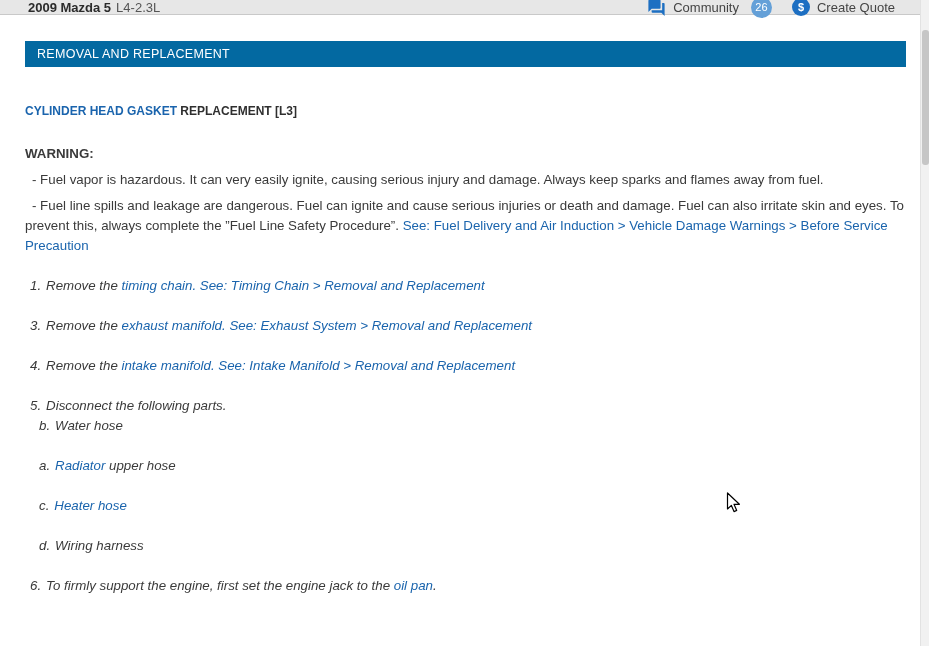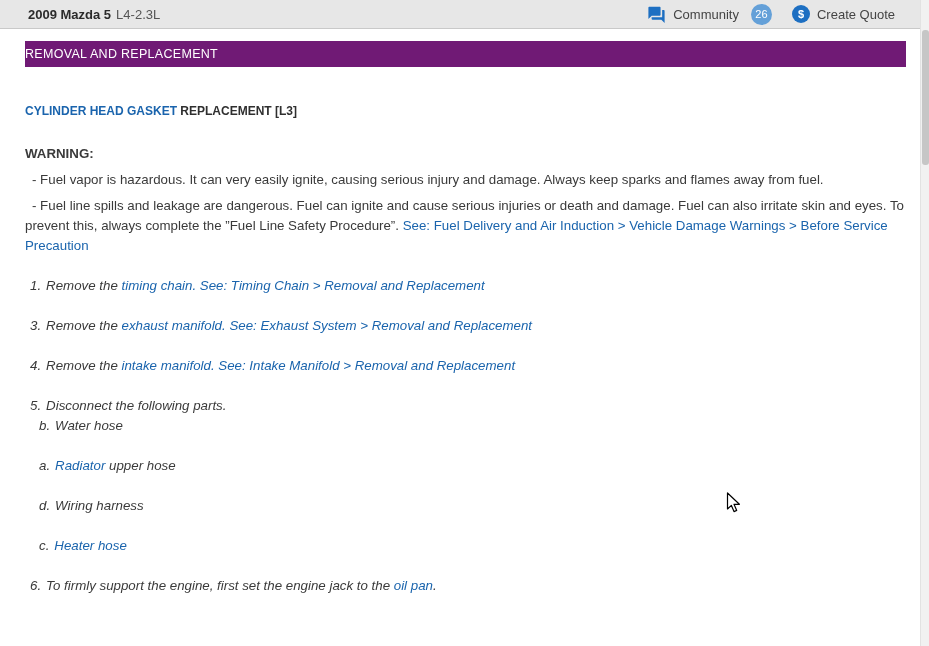--- a/index.html
+++ b/index.html
@@ -1,39 +1,39 @@
 <!DOCTYPE html>
 <html><head>
 <meta charset="utf-8">
 <style>
   * { margin:0; padding:0; box-sizing:border-box; }
   html,body { width:929px; height:646px; overflow:hidden; background:#fff;
               font-family:"Liberation Sans", sans-serif; }
   .screen { position:relative; width:929px; height:646px; background:#ffffff; overflow:hidden; }
 
   
-  .topbar { position:absolute; top:0; left:0; width:929px; height:29px;
+  .topbar { position:absolute; top:0; left:0; width:929px; height:15px;
             background:#e7e7e7; border-bottom:1px solid #c9c9c9;
             display:flex; align-items:center; justify-content:space-between;
             padding:0 34px 0 28px; font-size:13px; color:#3a3a3a; }
   .vehicle-name { font-weight:700; color:#2b2b2b; }
   .vehicle-engine { color:#555; margin-left:5px; }
   .topbar-actions { display:flex; align-items:center; gap:20px; }
   .topbar-btn { display:flex; align-items:center; gap:7px; cursor:pointer; color:#444; }
   .badge { width:21px; height:21px; border-radius:50%; background:#64a0d8; color:#fff;
            font-size:11px; display:flex; align-items:center; justify-content:center; margin-left:5px; }
   .icon-dollar { width:18px; height:18px; border-radius:50%; background:#1d6fc2; color:#fff;
                  font-size:11px; font-weight:700; display:flex; align-items:center; justify-content:center; }
   .icon-chat { display:flex; align-items:center; }
 
   
   .content { position:absolute; top:29px; left:0; width:920px; padding:0 14px 0 25px; }
-  .section-header { margin-top:12px; height:26px; background:#701a75; color:#ffffff;
+  .section-header { margin-top:12px; height:26px; background:#0369a1; color:#ffffff;
                     font-size:12.5px; letter-spacing:.3px; display:flex; align-items:center;
-                    }
+                    padding-left:12px; }
   .article { font-size:13.3px; color:#3a3a3a; line-height:20px; }
   .title { margin-top:34px; font-size:12px; font-weight:700; color:#2f2f2f; }
   .link { color:#1a64ad; text-decoration:none; cursor:pointer; }
   .bold { font-weight:700; }
 
   .warning { margin-top:23px; }
   .warn-label { font-weight:700; }
   .warn-item { text-indent:7px;margin-top:6px; }
 
   .steps { margin-top:20px;font-style:italic; }
@@ -95,22 +95,22 @@
 
         <div class="step"><span class="num">3.</span><span>Remove the </span><a class="link">exhaust manifold. See: Exhaust System &gt; Removal and Replacement</a></div>
 
         <div class="step"><span class="num">4.</span><span>Remove the </span><a class="link">intake manifold. See: Intake Manifold &gt; Removal and Replacement</a></div>
 
         <div class="step">
           <div class="step-line"><span class="num">5.</span><span>Disconnect the following parts.</span></div>
           <div class="substeps">
             <div class="substep"><span class="subnum">b.</span><span>Water hose</span></div>
             <div class="substep"><span class="subnum">a.</span><a class="link">Radiator</a><span> upper hose</span></div>
+            <div class="substep"><span class="subnum">c.</span><a class="link">Heater hose</a></div>
             <div class="substep"><span class="subnum">d.</span><span>Wiring harness</span></div>
-            <div class="substep"><span class="subnum">c.</span><a class="link">Heater hose</a></div>
           </div>
         </div>
 
         <div class="step"><span class="num">6.</span><span>To firmly support the engine, first set the engine jack to the </span><a class="link">oil pan</a><span>.</span></div>
 
       </div>
     </article>
   </main>
 
   <div class="scrollbar">

